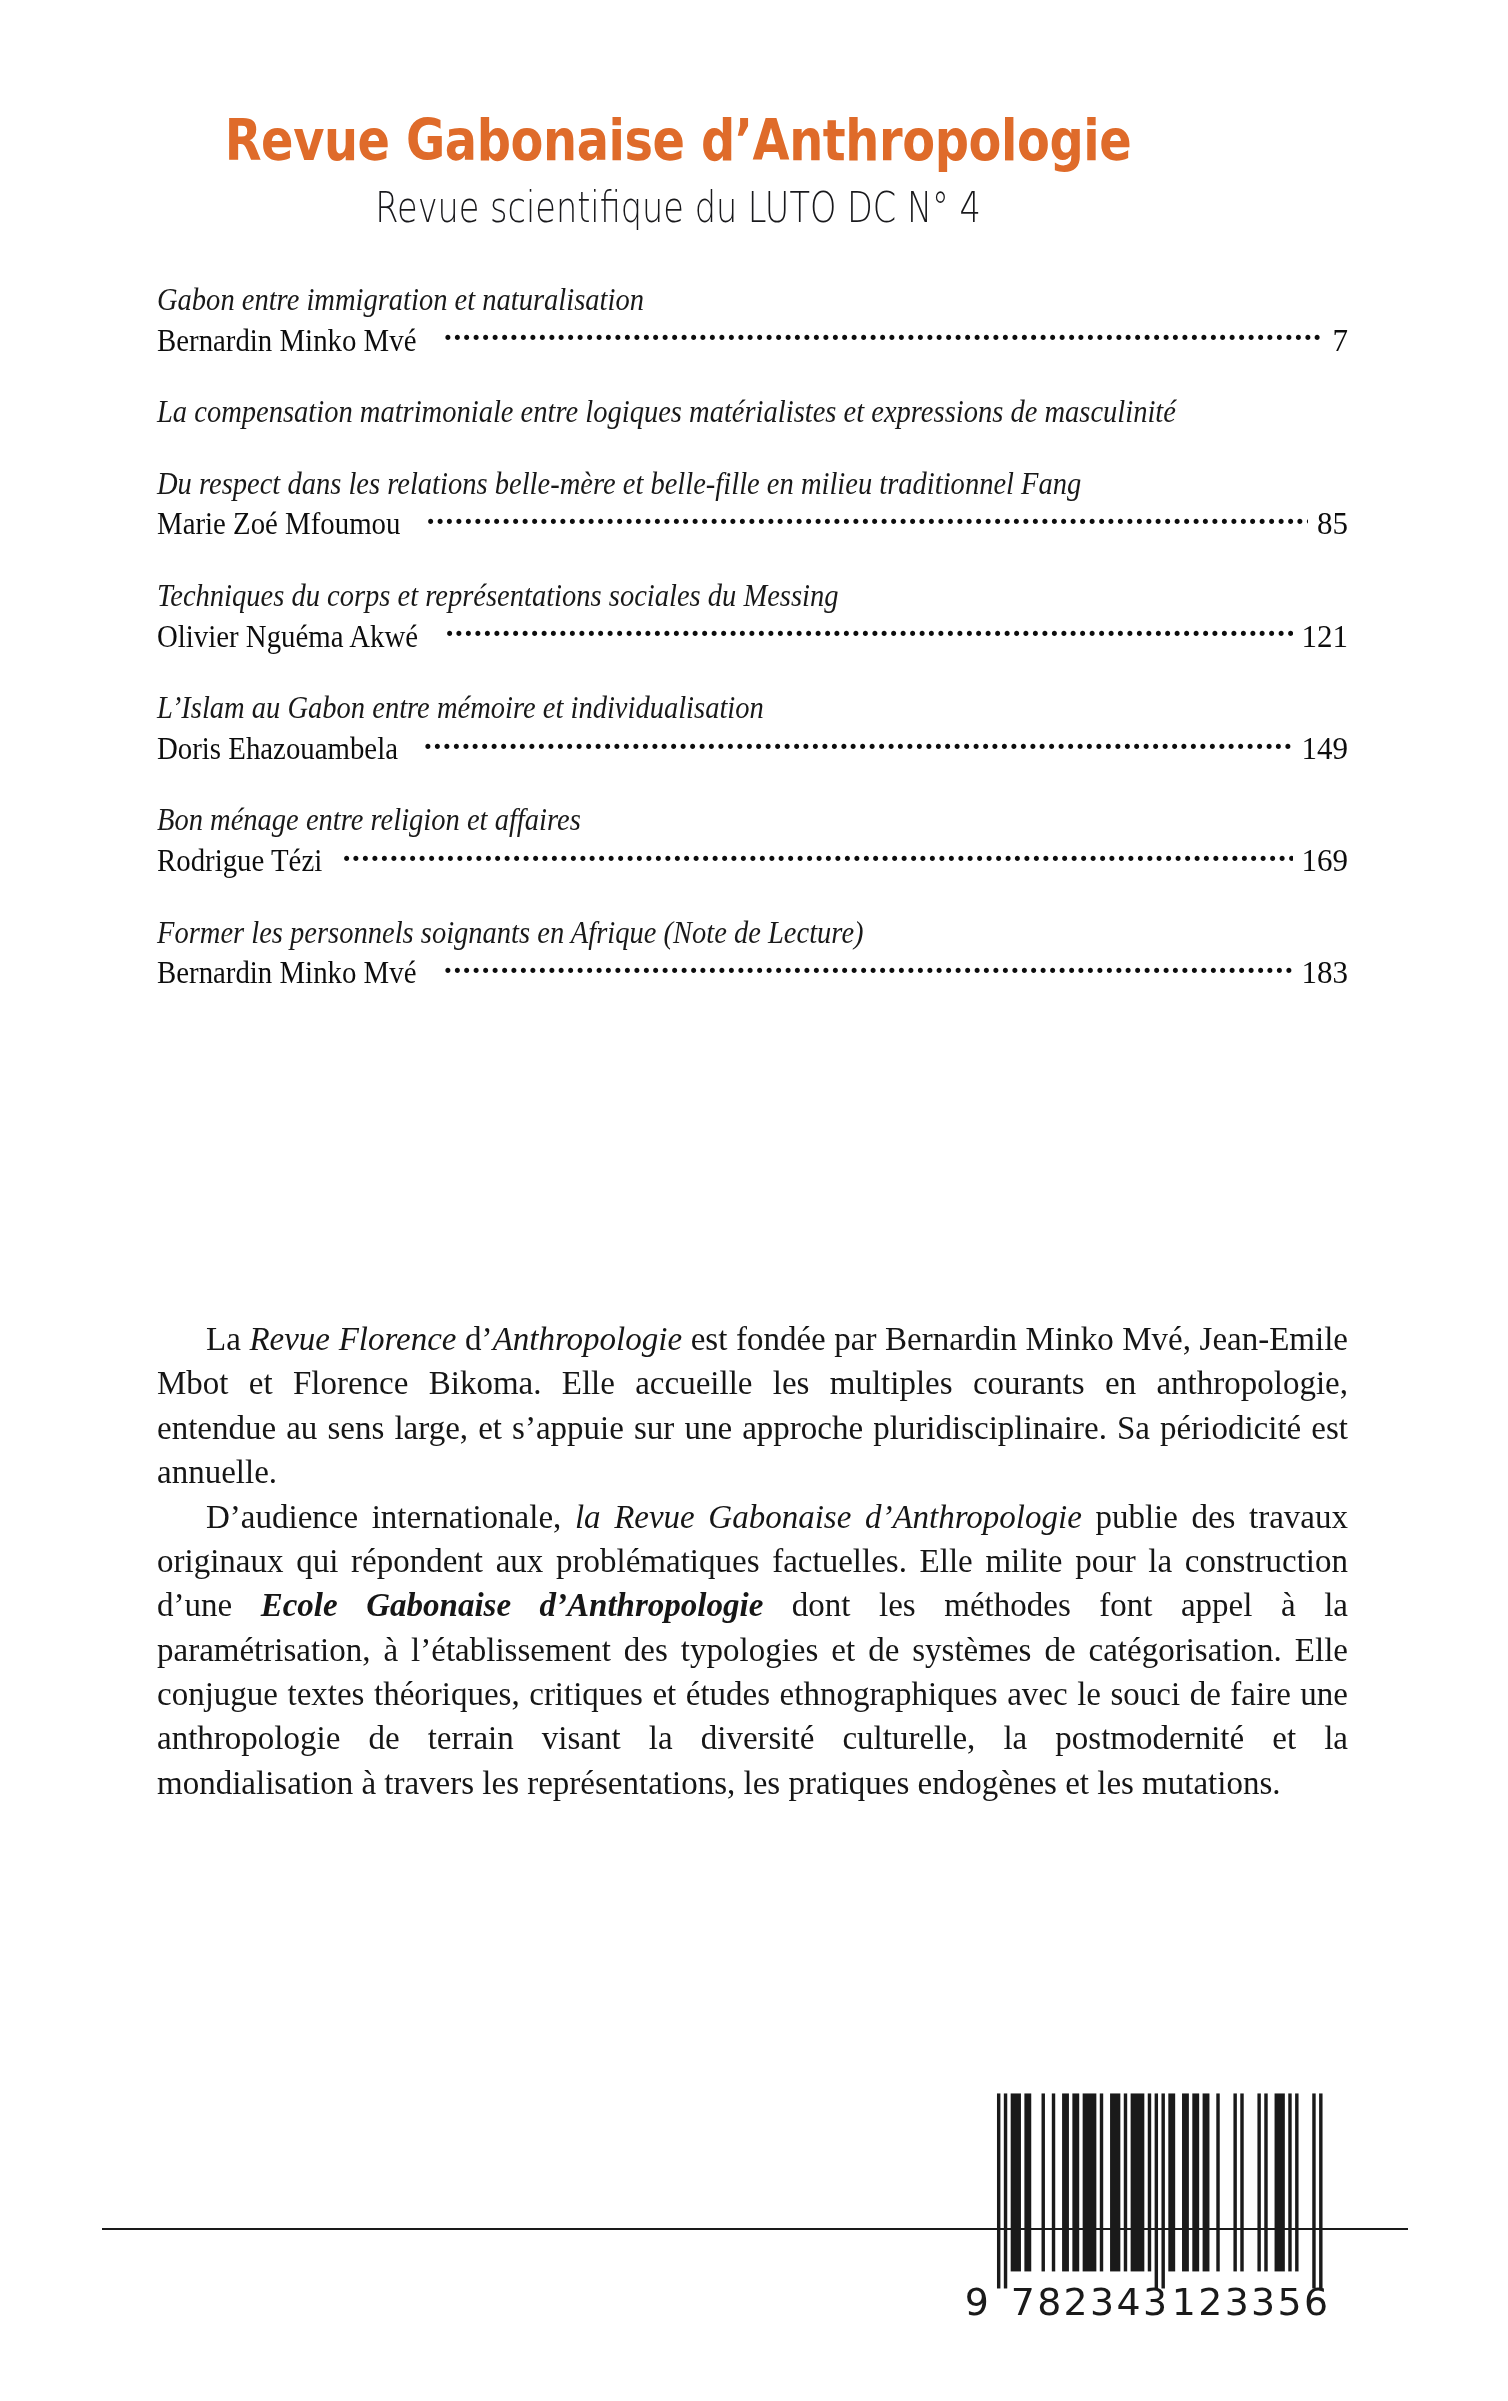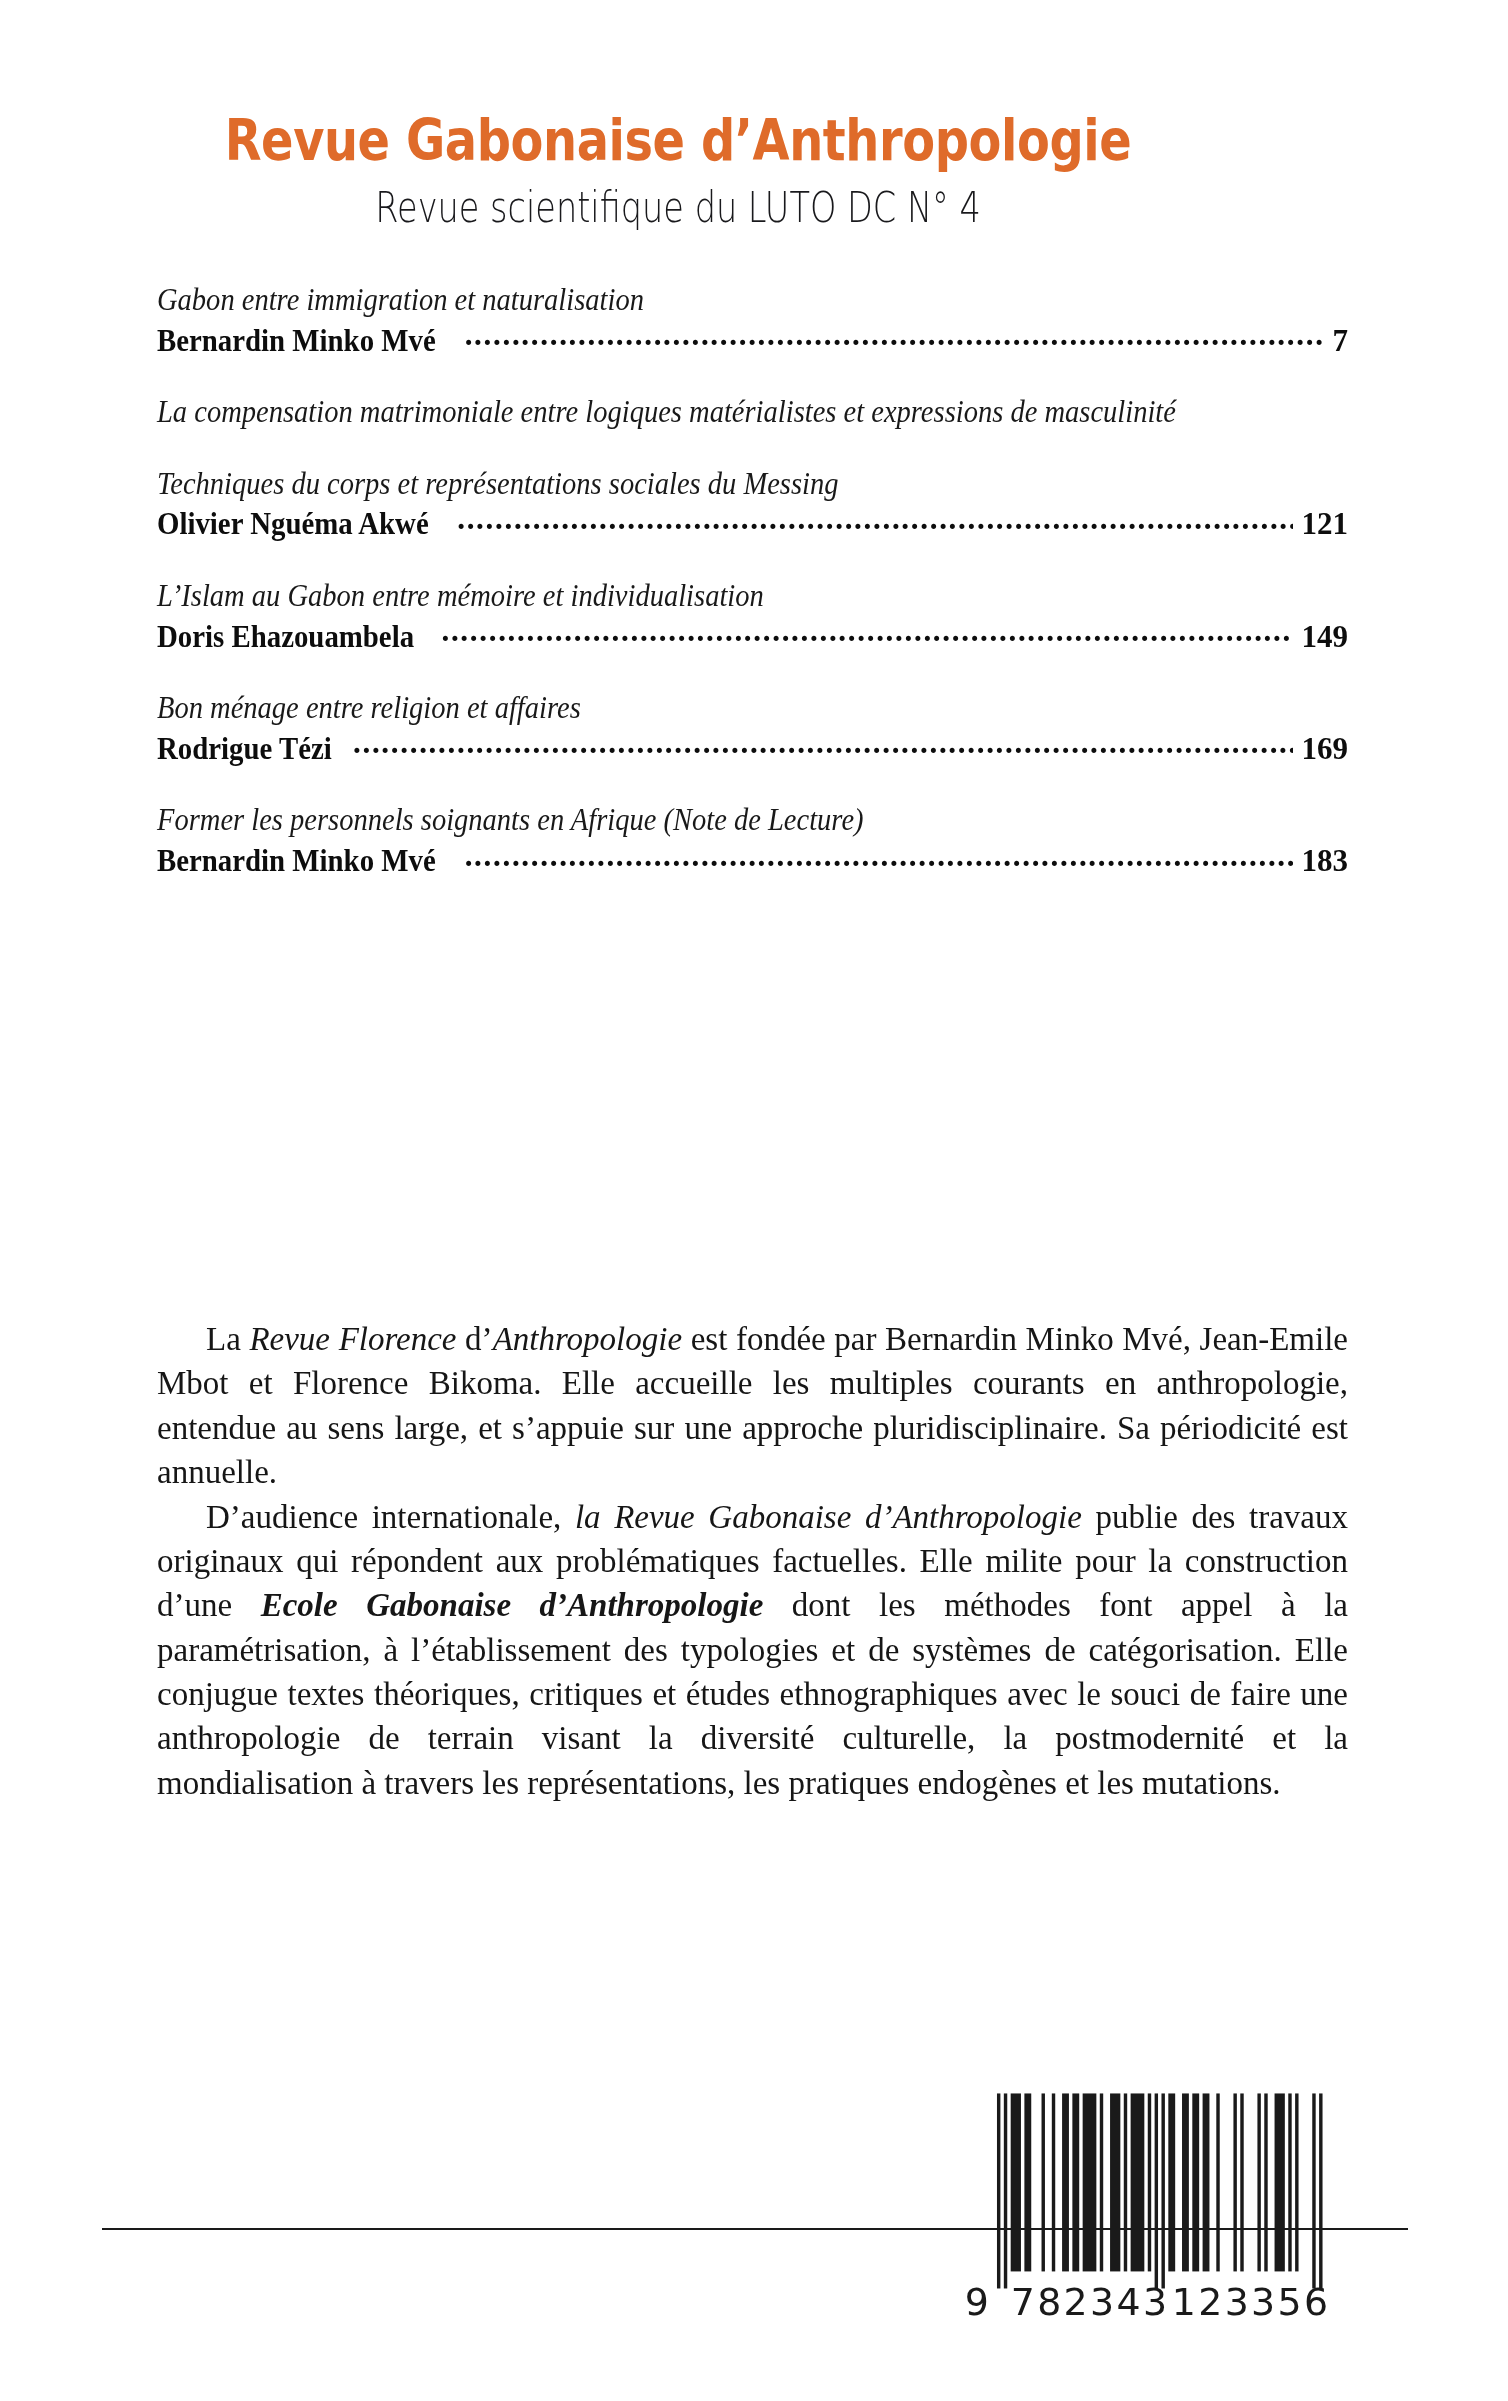--- a/index.html
+++ b/index.html
@@ -65,24 +65,24 @@
     font-style: italic;
     font-size: 31px;
     line-height: 1.31;
     color: #191919;
     transform: scaleX(0.92);
     transform-origin: left center;
     width: 108.7%;
   }
   .toc-author-row {
     display: flex;
-    align-items: center;
+    align-items: flex-start;
     width: 100%;
     font-family: "Liberation Serif", "DejaVu Serif", serif;
-    font-weight: bold;
+    font-weight: normal;
     font-size: 31px;
     line-height: 1.31;
     color: #0d0d0d;
     white-space: nowrap;
     overflow: hidden;
     gap: 8px;
   }
   .toc-author {
     transform: scaleX(0.93);
     transform-origin: left center;
@@ -189,20 +189,28 @@
       <div class="toc-entry">
         <div class="toc-title">Gabon entre immigration et naturalisation</div>
         <div class="toc-author-row">
           <span class="toc-author">Bernardin Minko Mvé</span>
           <span class="toc-leader"></span>
           <span class="toc-page">7</span>
         </div>
       </div>
       <div class="toc-entry">
         <div class="toc-title">La compensation matrimoniale entre logiques matérialistes et expressions de masculinité</div>
+      </div>
+      <div class="toc-entry">
+        <div class="toc-title">Du respect dans les relations belle-mère et belle-fille en milieu traditionnel Fang</div>
+        <div class="toc-author-row">
+          <span class="toc-author">Marie Zoé Mfoumou</span>
+          <span class="toc-leader"></span>
+          <span class="toc-page">85</span>
+        </div>
       </div>
       <div class="toc-entry">
         <div class="toc-title">Techniques du corps et représentations sociales du Messing</div>
         <div class="toc-author-row">
           <span class="toc-author">Olivier Nguéma Akwé</span>
           <span class="toc-leader"></span>
           <span class="toc-page">121</span>
         </div>
       </div>
       <div class="toc-entry">

